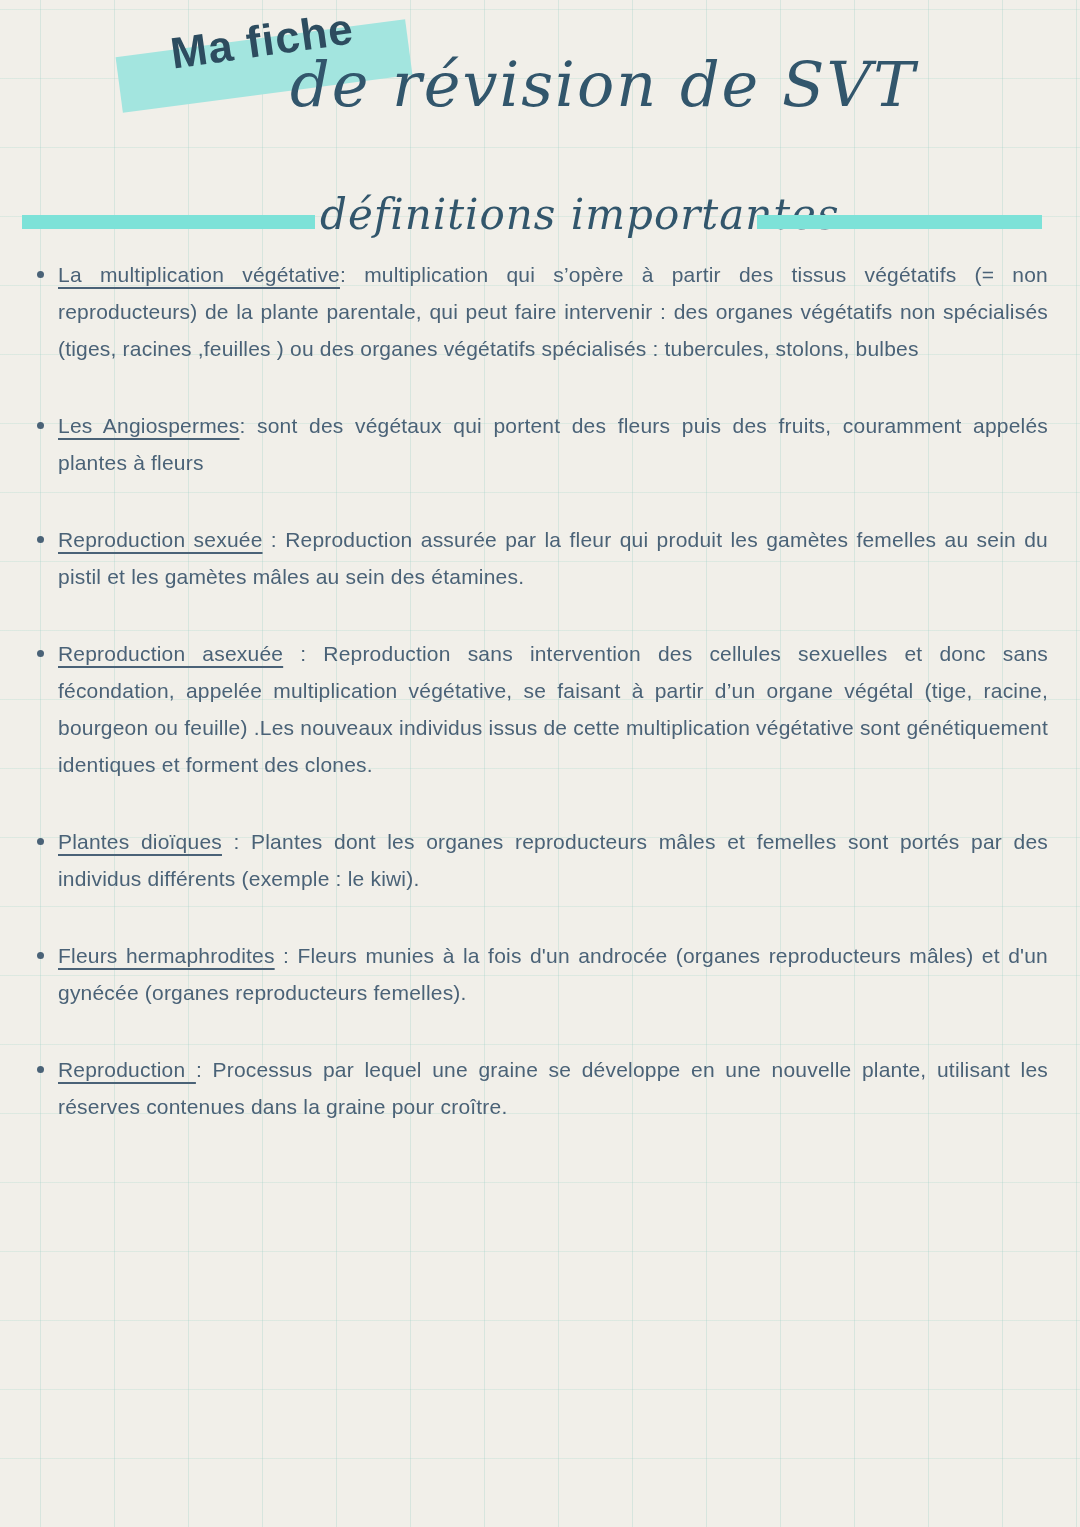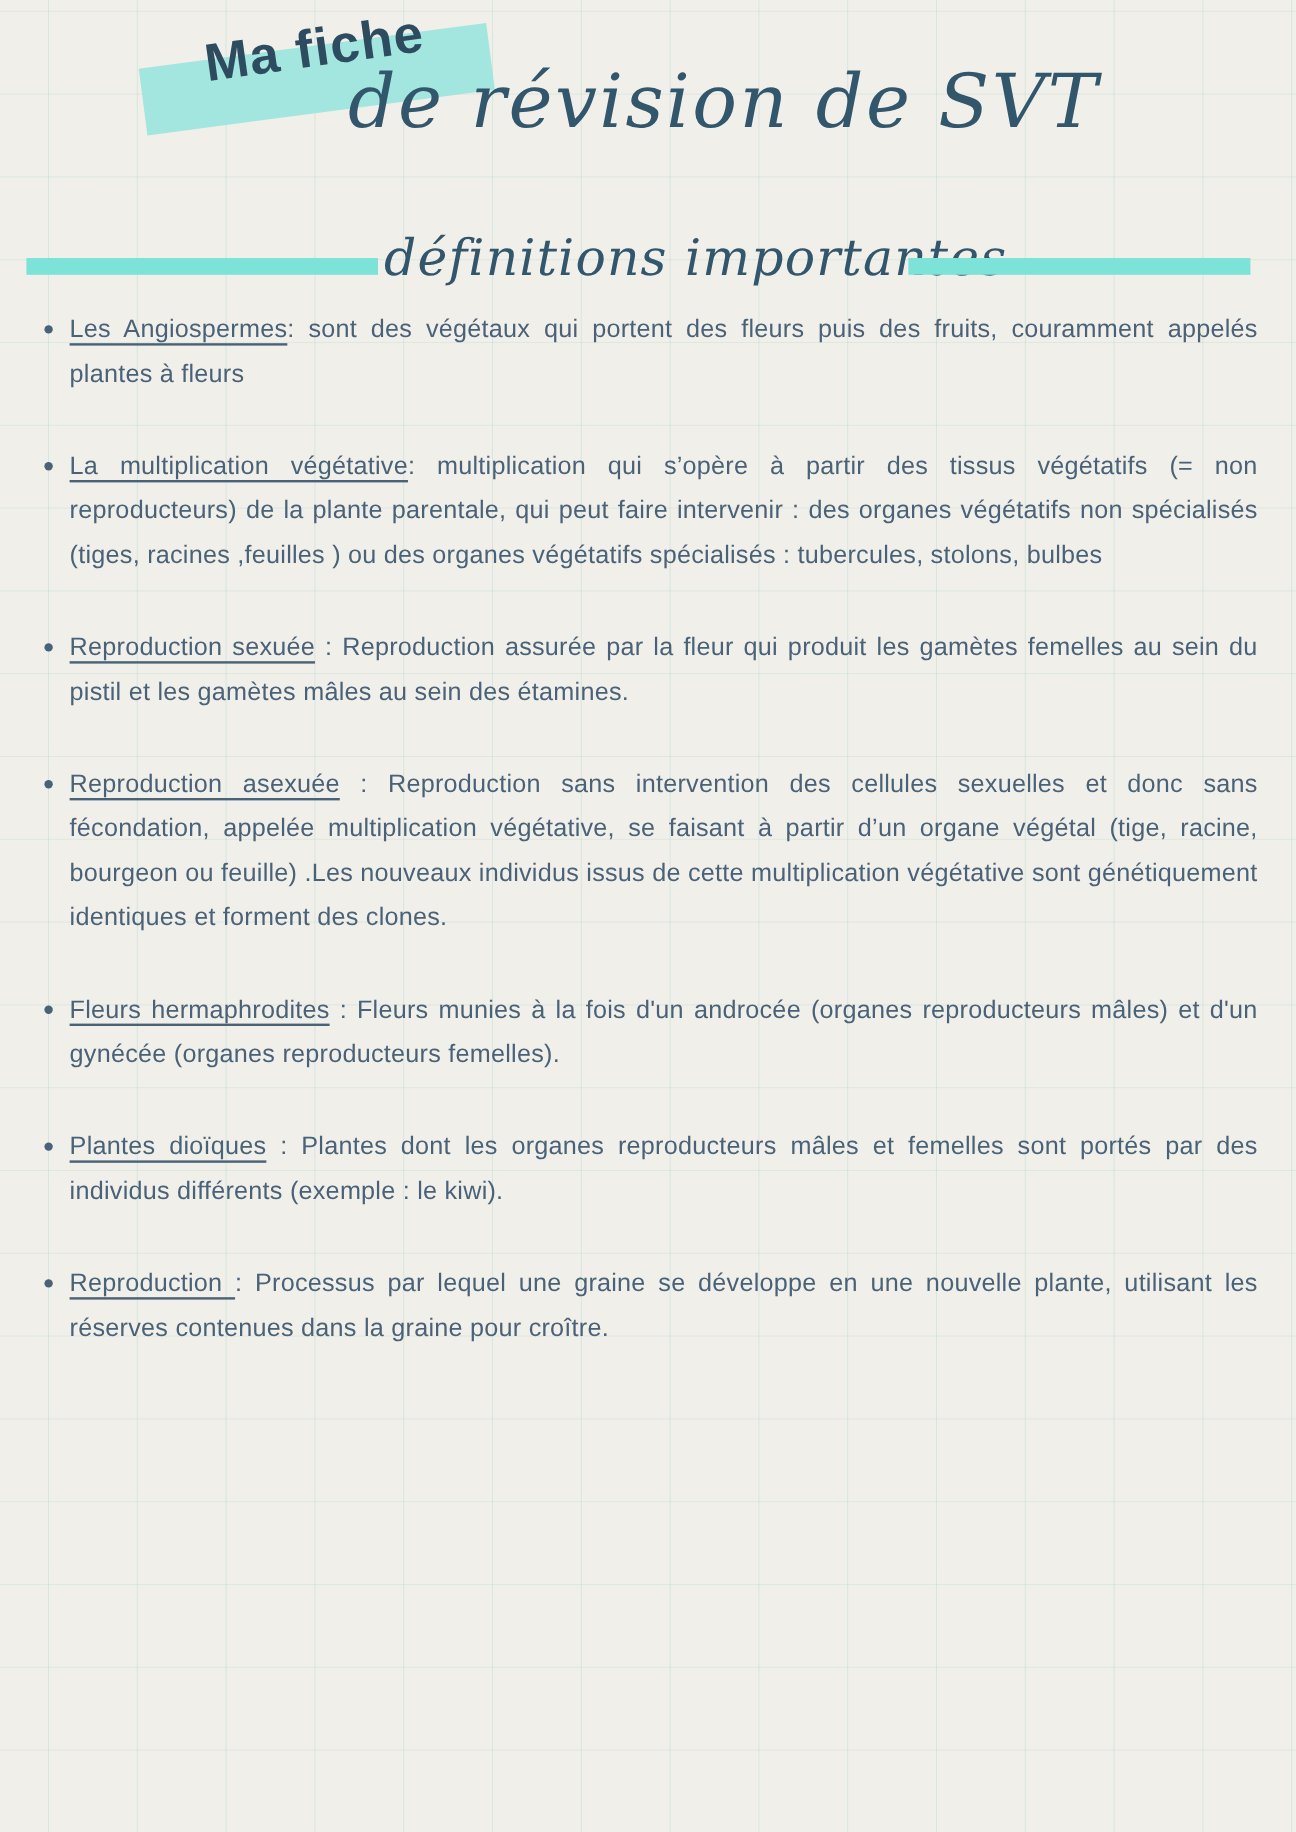--- a/index.html
+++ b/index.html
@@ -85,35 +85,35 @@
     <div class="hl-box"></div>
     <div class="badge">Ma fiche</div>
     <div class="title script">de révision de SVT</div>
     <div class="bar bar-left"></div>
     <div class="subtitle script">définitions importantes</div>
     <div class="bar bar-right"></div>
   </div>
 
   <ul class="defs">
     <li class="def-item">
-      <span class="dot"></span><span class="term">Les Angiospermes</span><span class="rest">: sont des végétaux qui portent des fleurs puis des fruits, couramment appelés plantes à fleurs</span>
+      <span class="dot"></span><span class="term">La multiplication végétative</span><span class="rest">: multiplication qui s’opère à partir des tissus végétatifs (= non reproducteurs) de la plante parentale, qui peut faire intervenir : des organes végétatifs non spécialisés (tiges, racines ,feuilles ) ou des organes végétatifs spécialisés : tubercules, stolons, bulbes</span>
     </li>
     <li class="def-item">
-      <span class="dot"></span><span class="term">La multiplication végétative</span><span class="rest">: multiplication qui s’opère à partir des tissus végétatifs (= non reproducteurs) de la plante parentale, qui peut faire intervenir : des organes végétatifs non spécialisés (tiges, racines ,feuilles ) ou des organes végétatifs spécialisés : tubercules, stolons, bulbes</span>
+      <span class="dot"></span><span class="term">Les Angiospermes</span><span class="rest">: sont des végétaux qui portent des fleurs puis des fruits, couramment appelés plantes à fleurs</span>
     </li>
     <li class="def-item">
       <span class="dot"></span><span class="term">Reproduction sexuée</span><span class="rest"> : Reproduction assurée par la fleur qui produit les gamètes femelles au sein du pistil et les gamètes mâles au sein des étamines.</span>
     </li>
     <li class="def-item">
       <span class="dot"></span><span class="term">Reproduction asexuée</span><span class="rest"> : Reproduction sans intervention des cellules sexuelles et donc sans fécondation, appelée multiplication végétative, se faisant à partir d’un organe végétal (tige, racine, bourgeon ou feuille) .Les nouveaux individus issus de cette multiplication végétative sont génétiquement identiques et forment des clones.</span>
     </li>
     <li class="def-item">
-      <span class="dot"></span><span class="term">Fleurs hermaphrodites</span><span class="rest"> : Fleurs munies à la fois d'un androcée (organes reproducteurs mâles) et d'un gynécée (organes reproducteurs femelles).</span>
+      <span class="dot"></span><span class="term">Plantes dioïques</span><span class="rest"> : Plantes dont les organes reproducteurs mâles et femelles sont portés par des individus différents (exemple : le kiwi).</span>
     </li>
     <li class="def-item">
-      <span class="dot"></span><span class="term">Plantes dioïques</span><span class="rest"> : Plantes dont les organes reproducteurs mâles et femelles sont portés par des individus différents (exemple : le kiwi).</span>
+      <span class="dot"></span><span class="term">Fleurs hermaphrodites</span><span class="rest"> : Fleurs munies à la fois d'un androcée (organes reproducteurs mâles) et d'un gynécée (organes reproducteurs femelles).</span>
     </li>
     <li class="def-item">
       <span class="dot"></span><span class="term">Reproduction </span><span class="rest">: Processus par lequel une graine se développe en une nouvelle plante, utilisant les réserves contenues dans la graine pour croître.</span>
     </li>
   </ul>
 
 </div>
 
 </body></html>

